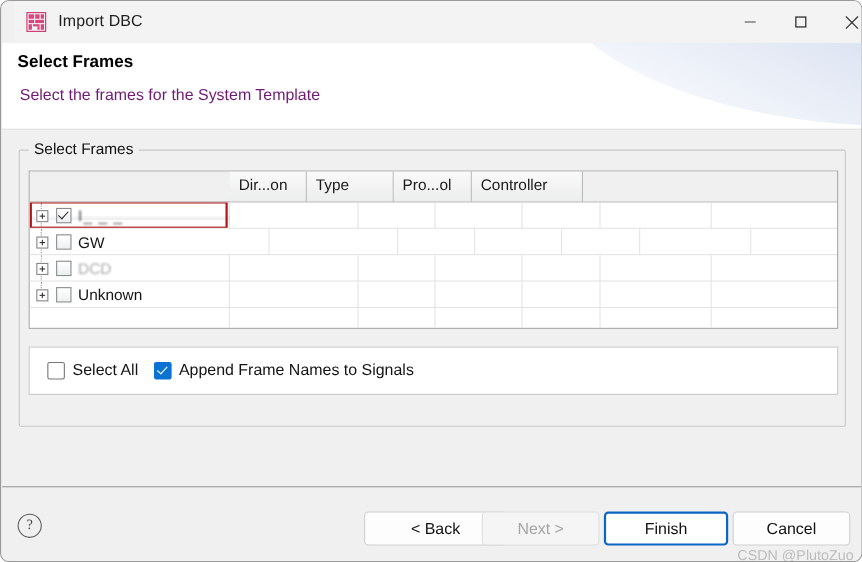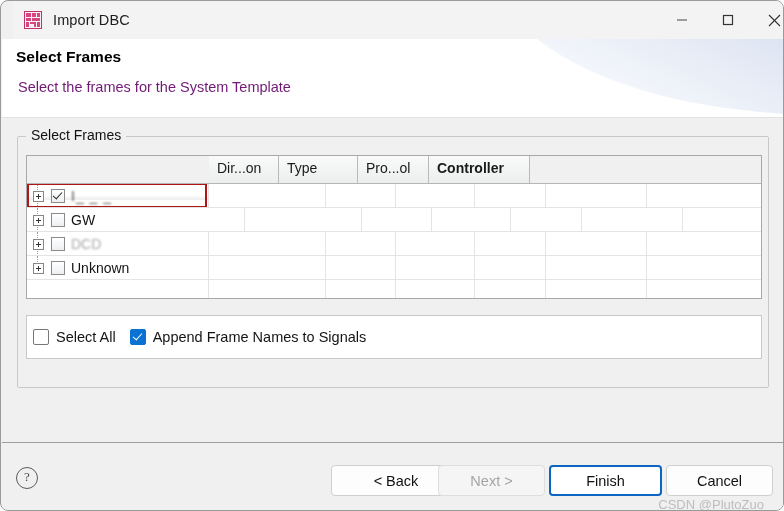--- a/index.html
+++ b/index.html
@@ -255,21 +255,21 @@
   .optionsbar {
     position: absolute;
     left: 8px; top: 178px;
     width: 736px;
     height: 44px;
     background: #ffffff;
     border: 1px solid #c9c9c9;
     box-sizing: border-box;
     display: flex;
     align-items: center;
-    padding-left: 6px;
+    padding-left: 16px;
   }
   .opt {
     display: flex;
     align-items: center;
     margin-right: 14px;
     font-size: 14.5px;
     color: #141414;
   }
   .opt .sq {
     width: 14px; height: 14px;
@@ -331,21 +331,21 @@
   }
   .btn.disabled { color: #a5a5a5; background: #f5f5f5; border-color: #dedede; }
   .btn.primary  { border: 2px solid #0a66c2; background: #ffffff; }
   #btn-back   { left: 329px; width: 130px; }
   #btn-next   { left: 436px; width: 107px; }
   #btn-finish { left: 547px; width: 113px; }
   #btn-cancel { left: 664px; width: 107px; }
 
   .watermark {
     position: absolute;
-    right: 20px;
+    right: 8px;
     top: 54px;
     font-size: 13px;
     color: #bdbdbd;
   }
 
   
   .ticon-frame {
     position: absolute; inset: 1px 1px 1px 1px;
     background: #fbf2f5;
     border: 1.5px solid #c2316b;
@@ -407,21 +407,21 @@
 
     <div class="groupbox">
       <div class="groupbox-label">Select Frames</div>
 
       <div class="table">
         <div class="thead" id="thead">
             <div class="th" style="width: 182px; margin-top: 40px;">ECU ID</div>
             <div class="th" style="width: 70px;">Dir...on</div>
             <div class="th" style="width: 79px;">Type</div>
             <div class="th" style="width: 71px;">Pro...ol</div>
-            <div class="th" style="width: 101px; font-weight: bold;">Controller</div>
+            <div class="th" style="width: 101px;">Controller</div>
             <div class="th filler"></div>
           </div>
         <div id="tbody">
             <div class="trow">
               <div class="tcell" style="width: 182px;">
                 <div class="treecell">
                   <div class="vline"></div>
                   <span class="plusbox"></span>
                   <span class="cbox checked"></span>
                   <span class="rowlabel redacted">I_ _ _</span>

